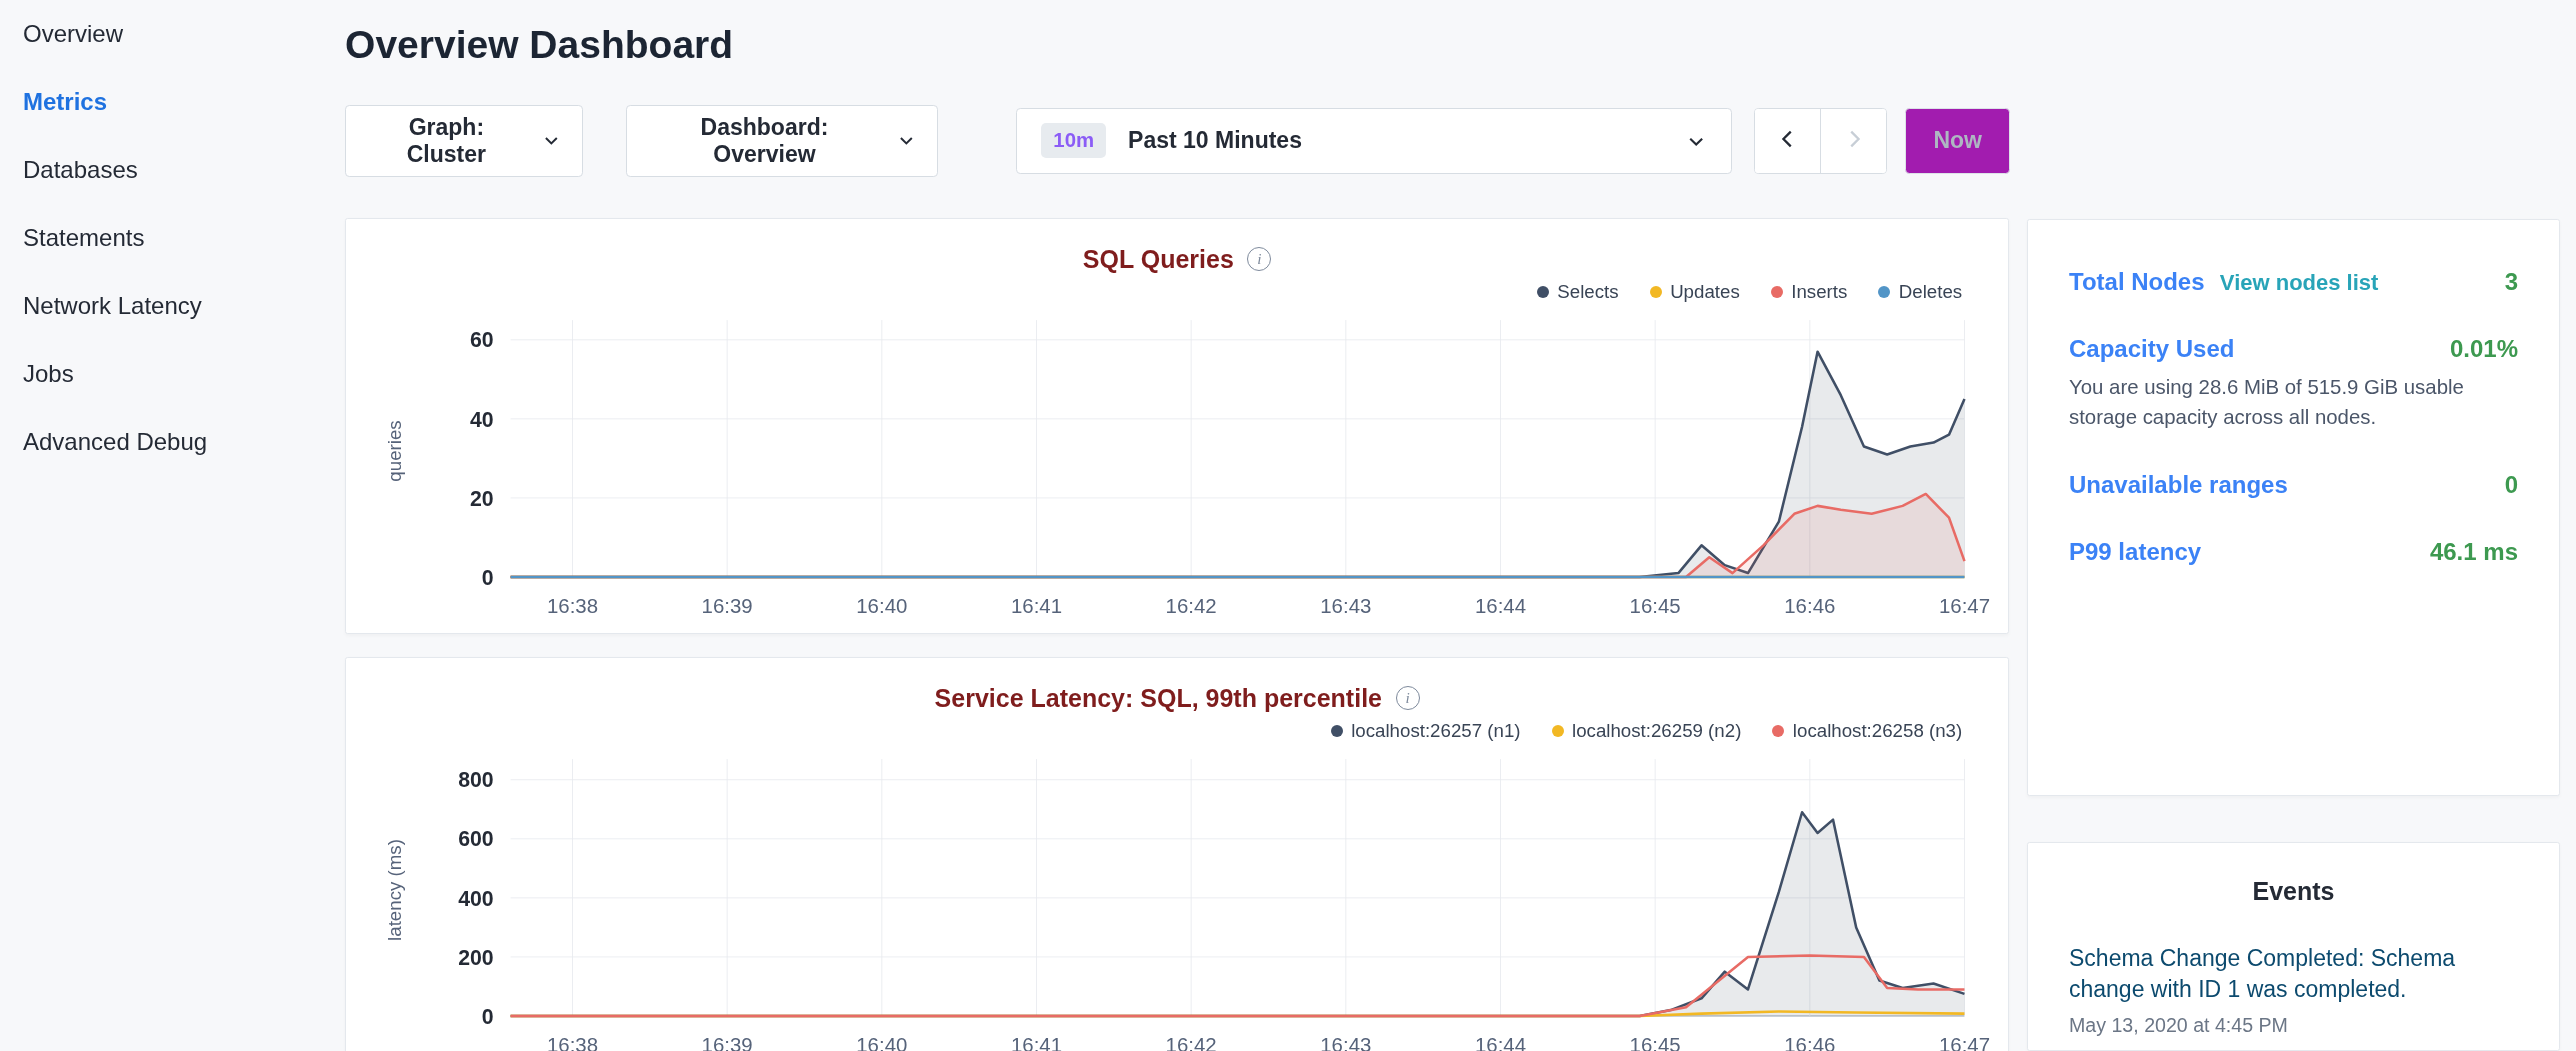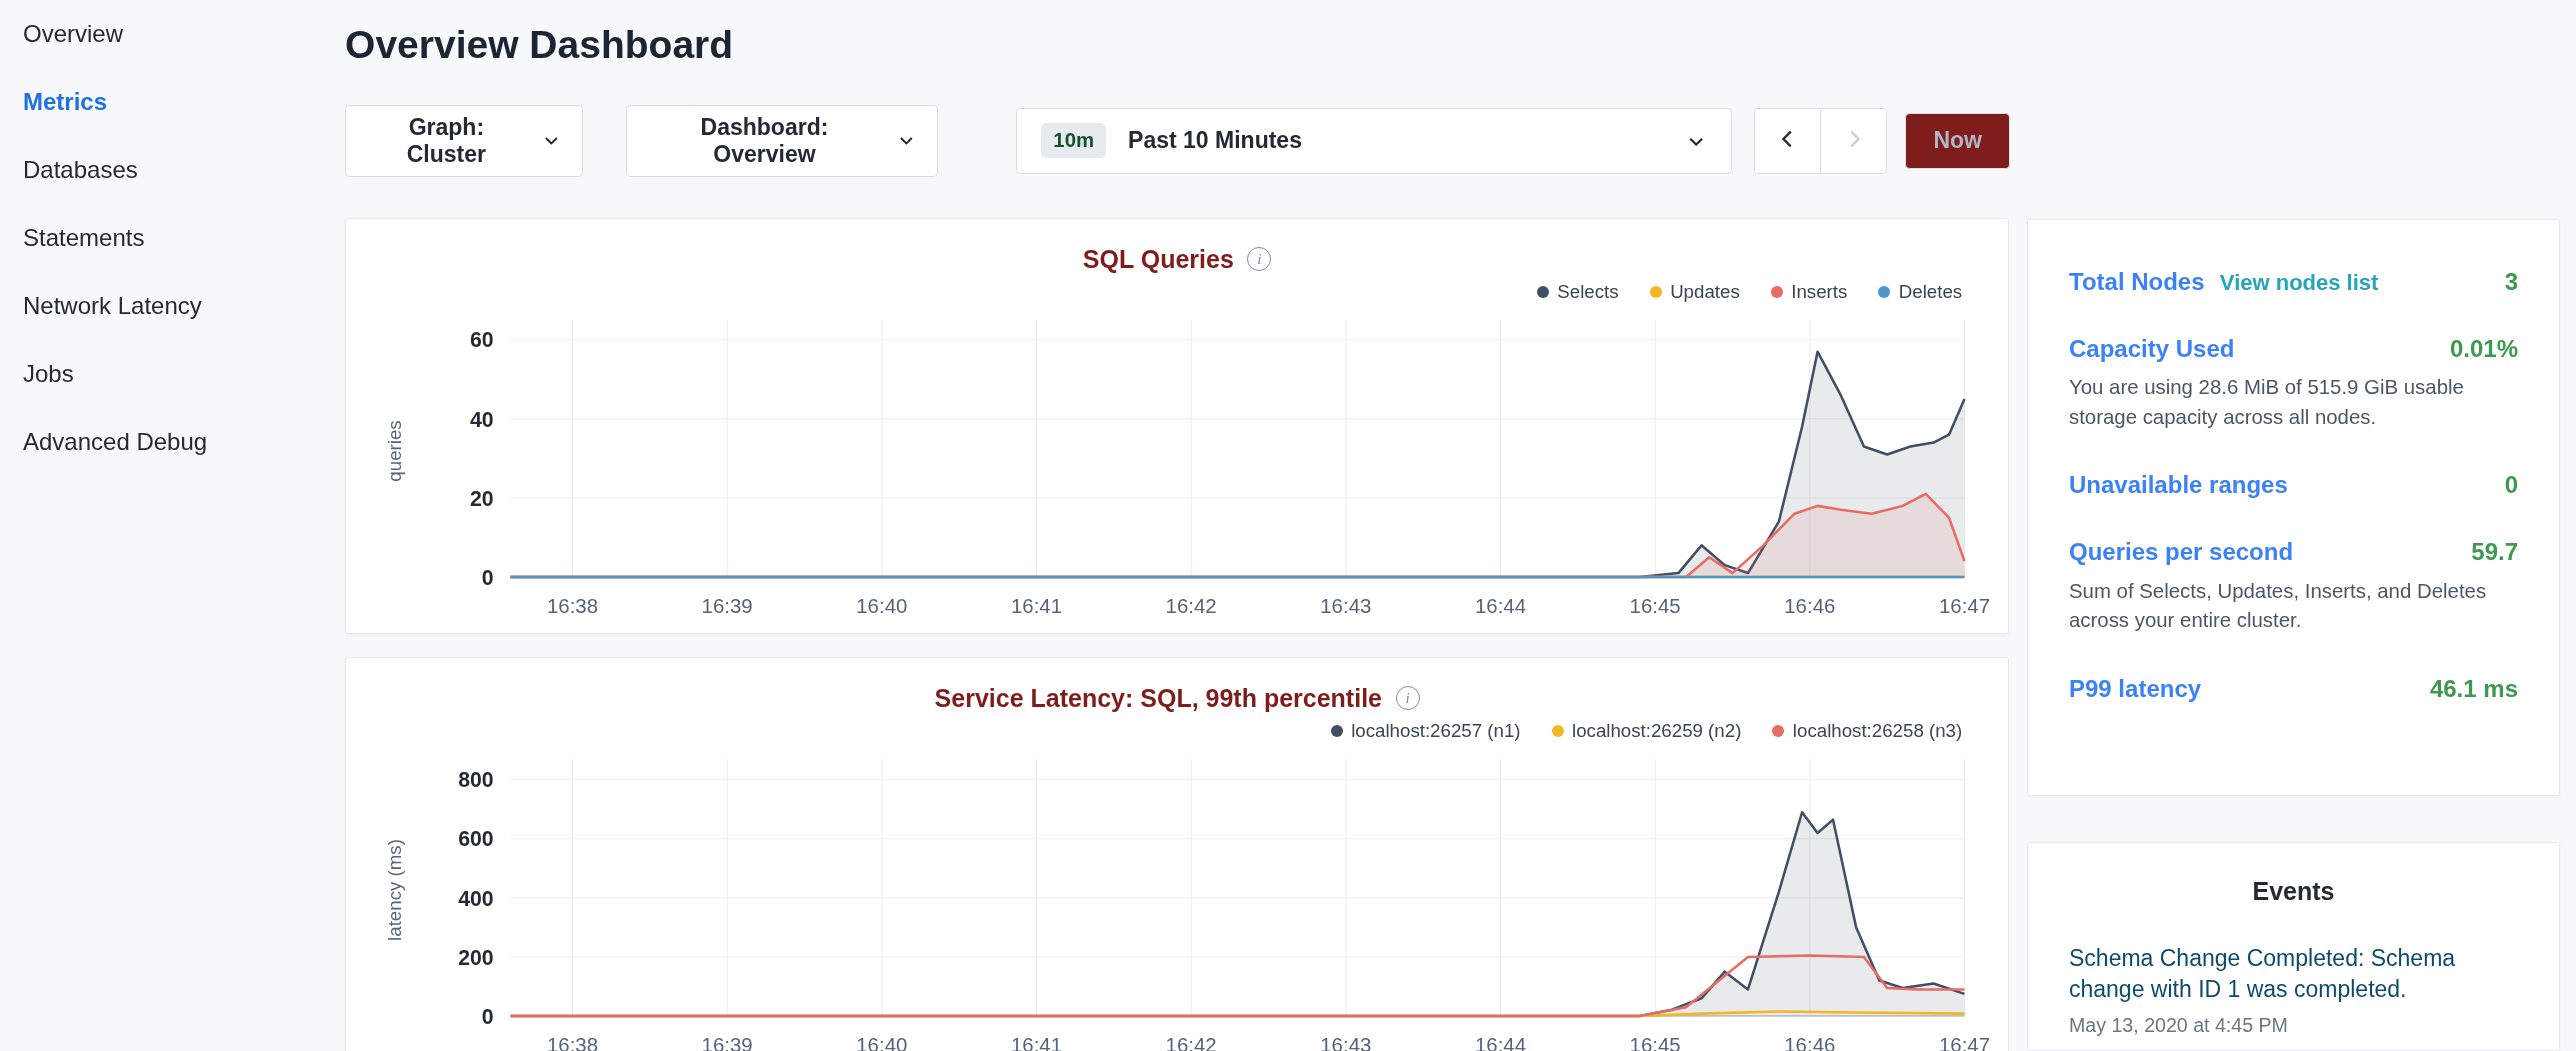--- a/index.html
+++ b/index.html
@@ -31,35 +31,35 @@
   }
   .dropdown.dd-dashboard{margin-left:43px;}
   .caret{color:#242a35;display:inline-flex;}
   .time-range{
     margin-left:78px;width:731px;height:66px;box-sizing:border-box;
     background:#fff;border:0.9px solid #d7dde3;border-radius:4.3px;
     display:flex;align-items:center;gap:22px;padding:0 24px;cursor:pointer;font-family:inherit;
   }
   .time-badge{
     background:#e7ebef;border-radius:5.1px;padding:6px 12px;
-    font-size:20.4px;font-weight:700;color:#14532d;
+    font-size:20.4px;font-weight:700;color:#8b5cf6;
   }
   .time-text{flex:1;text-align:left;font-size:23px;font-weight:700;color:#242a35;}
   .nav-group{
     display:flex;margin-left:22px;height:66px;box-sizing:border-box;
     border:0.9px solid #d7dde3;border-radius:4.3px;overflow:hidden;background:#fff;
   }
   .nav-btn{
     width:67px;height:100%;display:flex;align-items:center;justify-content:center;
     background:#fff;border:none;cursor:pointer;color:#242a35;padding:0;
   }
   .nav-btn + .nav-btn{border-left:0.9px solid #d7dde3;}
   .nav-btn.disabled{color:#c7ced6;cursor:default;}
   .now-btn{
-    margin-left:18.7px;height:56px;padding:0 27px;background:#7f1d1d;
+    margin-left:18.7px;height:66px;padding:0 27px;background:#a21caf;
     border:0.9px solid #dde2e8;border-radius:4.3px;
     font-size:23px;font-weight:700;color:#aeb7c2;cursor:pointer;font-family:inherit;
   }
 
   
   .chart-panel{
     width:1664px;height:416px;box-sizing:border-box;overflow:hidden;
     margin-top:23px;background:#fff;border:0.9px solid #e4e8ed;border-radius:2.6px;
     padding:0 20.4px;box-shadow:0 1.7px 3.4px rgba(0,0,0,0.03);
   }
@@ -329,27 +329,20 @@
             <div class="summary-desc">You are using 28.6 MiB of 515.9 GiB usable storage capacity across all nodes.</div>
           </div>
           <div class="summary-row">
             <div class="summary-row-head">
               <span class="summary-label">Unavailable ranges</span>
               <span class="summary-value">0</span>
             </div>
           </div>
           <div class="summary-row">
             <div class="summary-row-head">
-              <span class="summary-label">Queries per second</span>
-              <span class="summary-value">59.7</span>
-            </div>
-            <div class="summary-desc">Sum of Selects, Updates, Inserts, and Deletes across your entire cluster.</div>
-          </div>
-          <div class="summary-row">
-            <div class="summary-row-head">
               <span class="summary-label">P99 latency</span>
               <span class="summary-value">46.1 ms</span>
             </div>
           </div>
         </div>
     </section>
 
     <section class="panel events-panel">
       <h3 class="panel-title">Events</h3>
       <div id="events-list">

